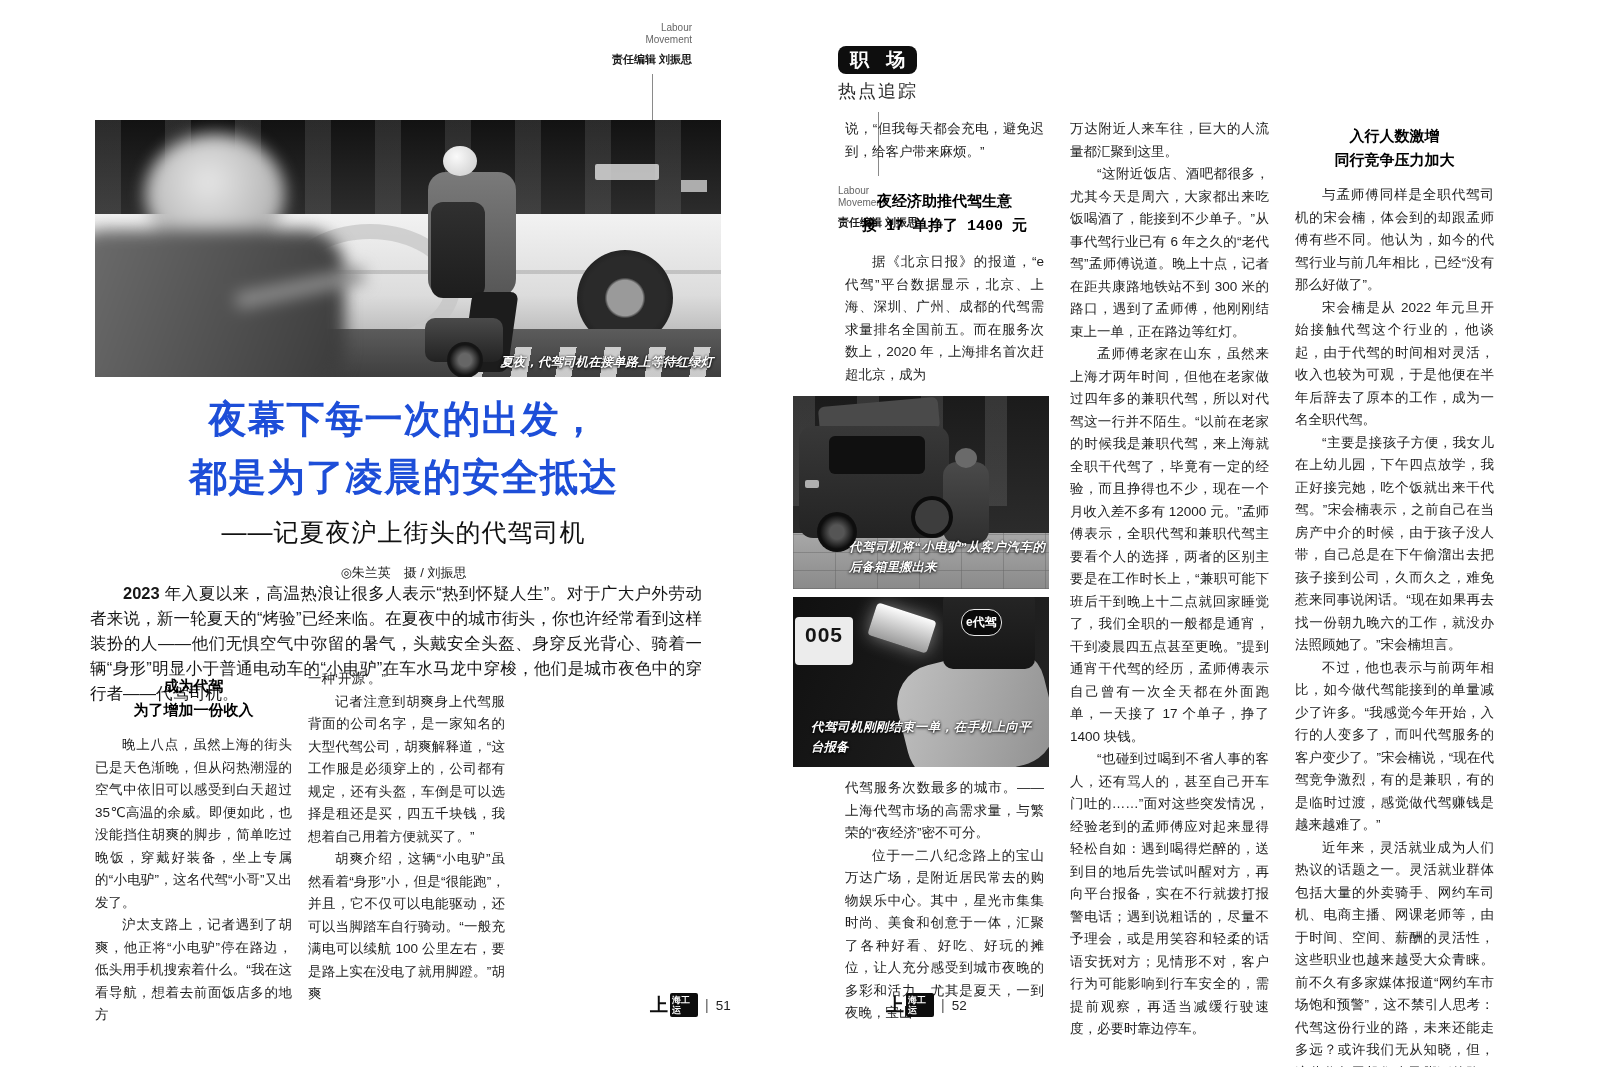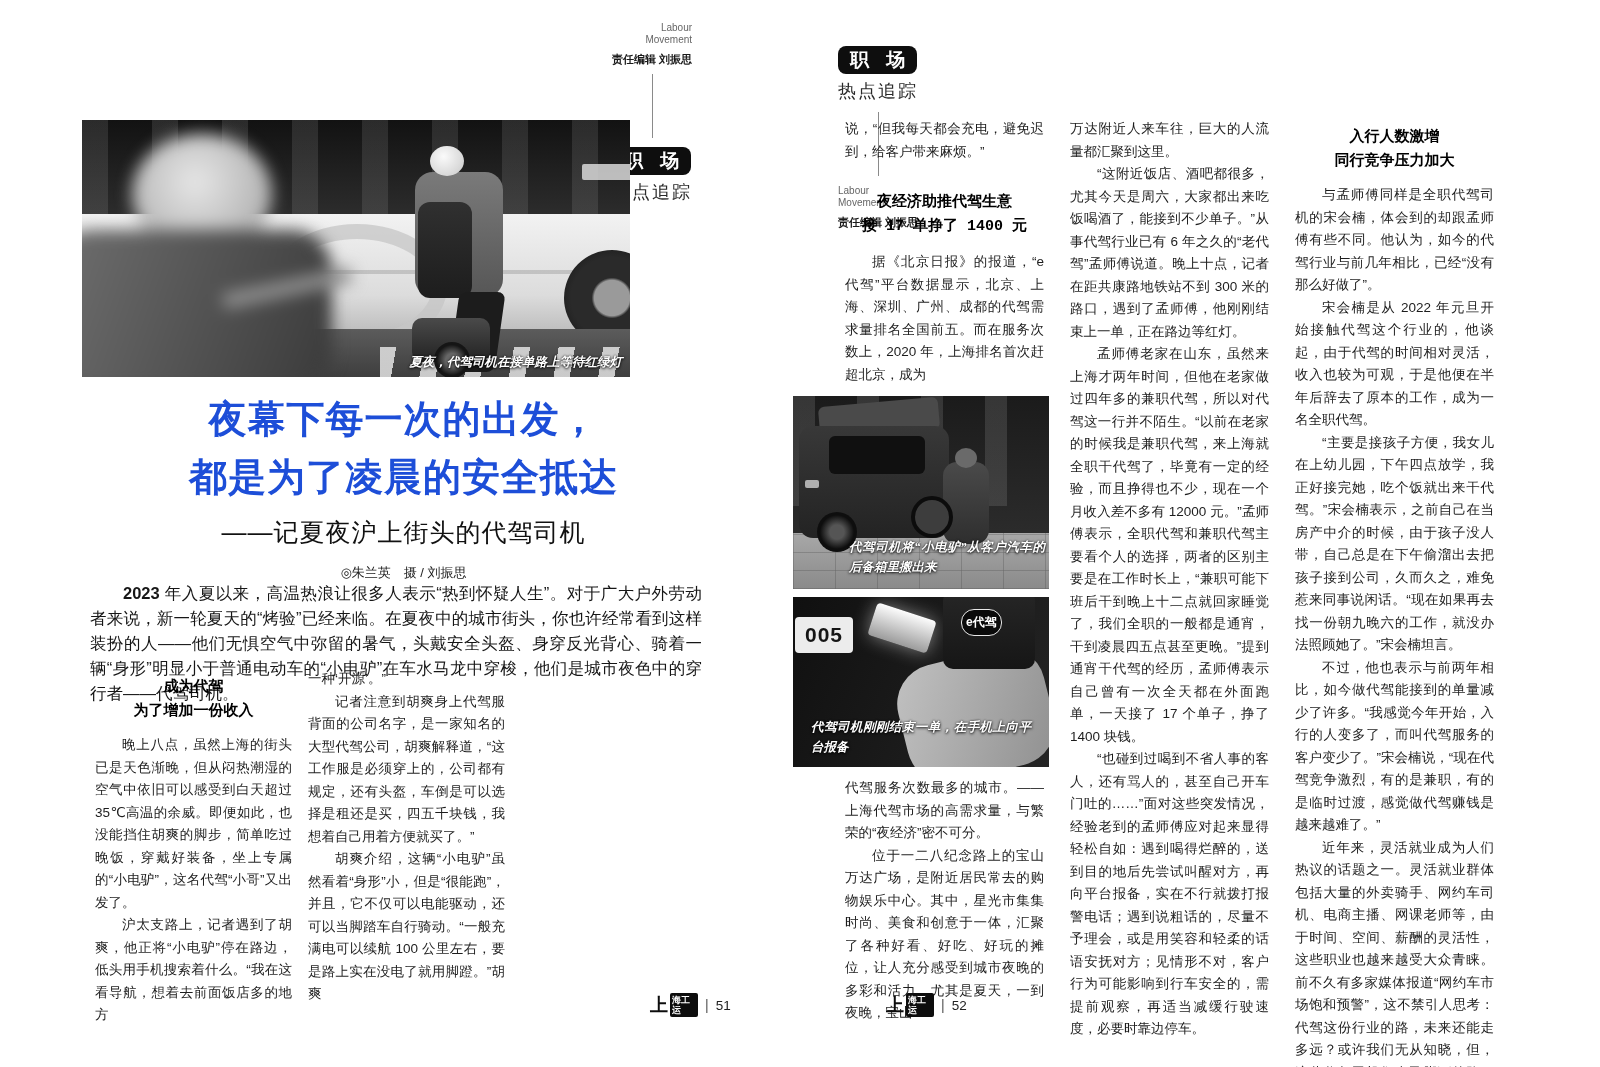--- a/index.html
+++ b/index.html
@@ -20,21 +20,21 @@
          letter-spacing:6px;padding:4px 6px 4px 12px;border-radius:8px;line-height:20px;}
   .section-name{font-size:18px;letter-spacing:2px;color:#2a2a2a;margin-top:5px;white-space:nowrap;}
 
   
   .photo{position:relative;overflow:hidden;background:#333;}
   .photo-cap{position:absolute;color:#fff;font-style:italic;font-weight:bold;font-size:12.5px;
              line-height:20px;font-family:"Liberation Serif","DejaVu Serif",serif;
              text-shadow:0 1px 3px rgba(0,0,0,.9),0 0 2px rgba(0,0,0,.7);z-index:9;}
 
   
-  #photo-street{position:absolute;left:82px;top:120px;width:548px;height:257px;}
+  #photo-street{position:absolute;left:95px;top:120px;width:626px;height:257px;}
   .pl-windows{position:absolute;left:0;top:0;width:100%;height:94px;
      background:linear-gradient(#121212,#2c2c2c);}
   .pl-window-streaks{position:absolute;left:0;top:0;width:100%;height:94px;opacity:.5;
      background:repeating-linear-gradient(90deg,rgba(160,160,160,.35) 0 26px,rgba(20,20,20,0) 26px 70px);}
   .pl-routesign{position:absolute;left:500px;top:44px;width:64px;height:16px;background:#d8d8d8;opacity:.85;border-radius:2px;}
   .pl-routesign2{position:absolute;left:586px;top:60px;width:26px;height:12px;background:#cfcfcf;opacity:.8;}
   .pl-busbody{position:absolute;left:0;top:94px;width:100%;height:116px;
      background:linear-gradient(#f2f2f2,#dcdcdc 70%,#bfbfbf);}
   .pl-buslogo{position:absolute;left:185px;top:104px;width:150px;height:96px;border:15px solid #c6c6c6;
      border-radius:50%;opacity:.75;}
@@ -82,21 +82,21 @@
   .p2-wheel{position:absolute;left:24px;top:116px;width:40px;height:40px;border-radius:50%;
      background:radial-gradient(circle,#555 25%,#0e0e0e 60%);}
   .p2-person{position:absolute;left:150px;top:66px;width:46px;height:82px;border-radius:14px;
      background:linear-gradient(#4a4a4a,#2e2e2e);}
   .p2-head{position:absolute;left:162px;top:52px;width:22px;height:20px;border-radius:50%;background:#6a6a6a;}
   .p2-ebike-wheel{position:absolute;left:118px;top:100px;width:34px;height:34px;border-radius:50%;
      border:4px solid #0c0c0c;background:#3d3d3d;}
 
   
   .p3-bg{position:absolute;inset:0;background:linear-gradient(115deg,#101010,#242424);}
-  .p3-plate{position:absolute;left:2px;top:20px;width:58px;height:36px;background:#ececec;border-radius:4px;
+  .p3-plate{position:absolute;left:2px;top:20px;width:58px;height:48px;background:#ececec;border-radius:4px;
      color:#151515;font-weight:bold;font-size:21px;text-align:center;line-height:36px;letter-spacing:1px;}
   .p3-phone{position:absolute;left:78px;top:14px;width:62px;height:34px;transform:rotate(18deg);
      background:linear-gradient(#fdfdfd,#9b9b9b);border-radius:4px;box-shadow:0 0 18px rgba(255,255,255,.45);}
   .p3-arm{position:absolute;left:108px;top:58px;width:150px;height:120px;border-radius:40px;
      background:linear-gradient(120deg,#c2c2c2,#8f8f8f);transform:rotate(-14deg);}
   .p3-bag{position:absolute;left:150px;top:-6px;width:92px;height:78px;border-radius:10px;
      background:linear-gradient(#262626,#161616);}
   .p3-bag-logo{position:absolute;left:168px;top:12px;color:#fff;font-size:12px;font-weight:bold;
      border:1px solid #e8e8e8;border-radius:13px;padding:1px 4px;background:#0a0a0a;}
 

